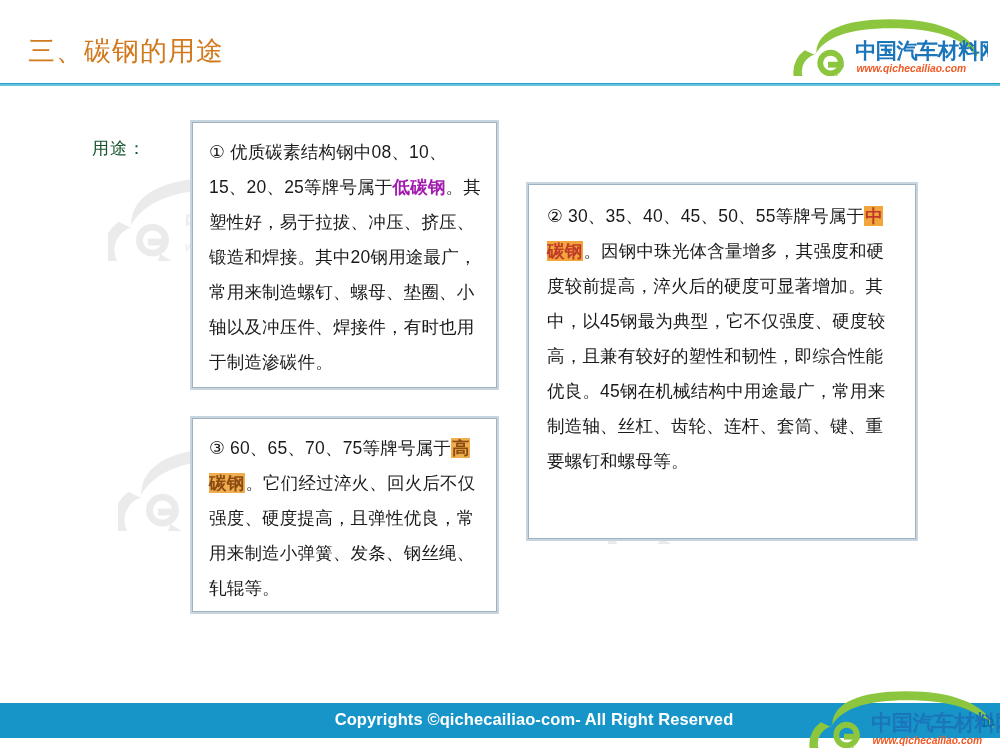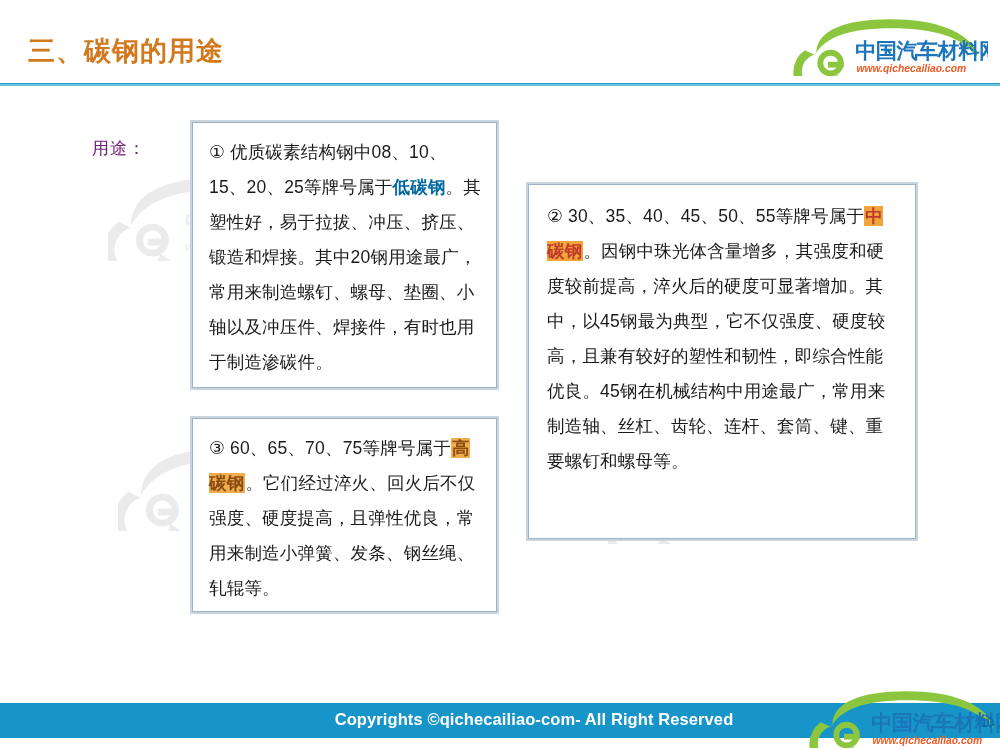--- a/index.html
+++ b/index.html
@@ -31,21 +31,21 @@
   
   #header {
     position: absolute;
     left: 0; top: 0;
     width: 1000px; height: 86px;
   }
   #slide-title {
     position: absolute;
     left: 28px; top: 33px;
     font-size: 27px;
-    font-weight: bold;
+    font-weight: normal;
     color: #d2791e;
     letter-spacing: 1px;
     white-space: nowrap;
   }
   #header-rule {
     position: absolute;
     left: 0; top: 83px;
     width: 1000px; height: 3px;
     background: linear-gradient(to bottom,#2e9fc4 0%, #2e9fc4 45%, #66c3dd 46%, #66c3dd 100%);
   }
@@ -58,41 +58,41 @@
   }
   #logo-header { left: 792px; top: 14px; }
   #logo-footer { left: 808px; top: 686px; }
   .logo svg { display: block; width: 100%; height: 100%; }
 
   
   #usage-label {
     position: absolute;
     left: 92px; top: 137px;
     font-size: 17px;
-    color: #701a75;
+    color: #14532d;
     letter-spacing: 1px;
     white-space: nowrap;
   }
 
   .infobox {
     position: absolute;
     background: #ffffff;
     border: 1px solid #9fb2c4;
     box-shadow: 0 0 0 1px #ffffff inset, 0 0 0 2px #c8d4de;
     box-sizing: border-box;
   }
   .infobox p {
     margin: 0;
     font-size: 17.5px;
     line-height: 35px;
     color: #1a1a1a;
     letter-spacing: 0.2px;
   }
   .hl-plain {
-    color: #0369a1;
+    color: #a21caf;
     font-weight: bold;
   }
   .hl-bg {
     color: #c0392b;
     font-weight: bold;
     background: #f0a63a;
     padding: 0 1px;
   }
   .hl-bg2 {
     color: #8a4a12;

